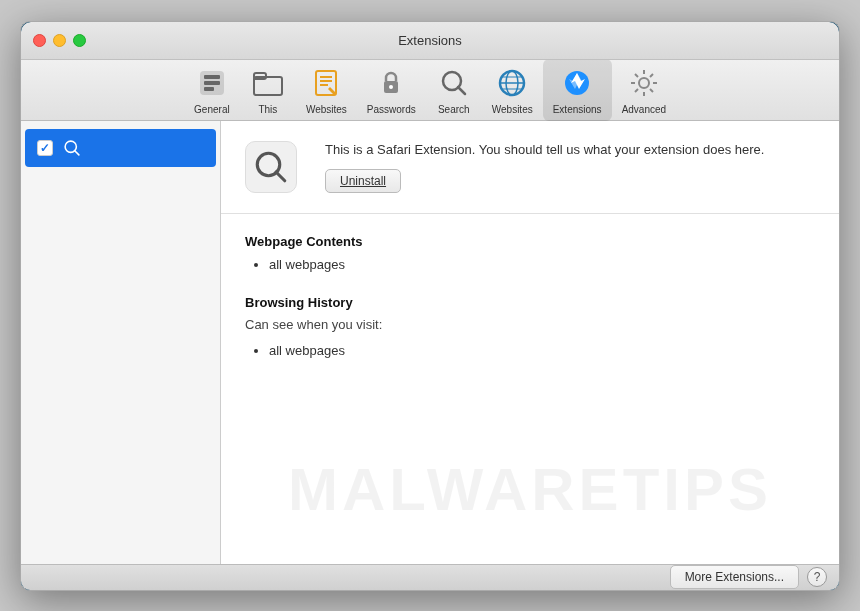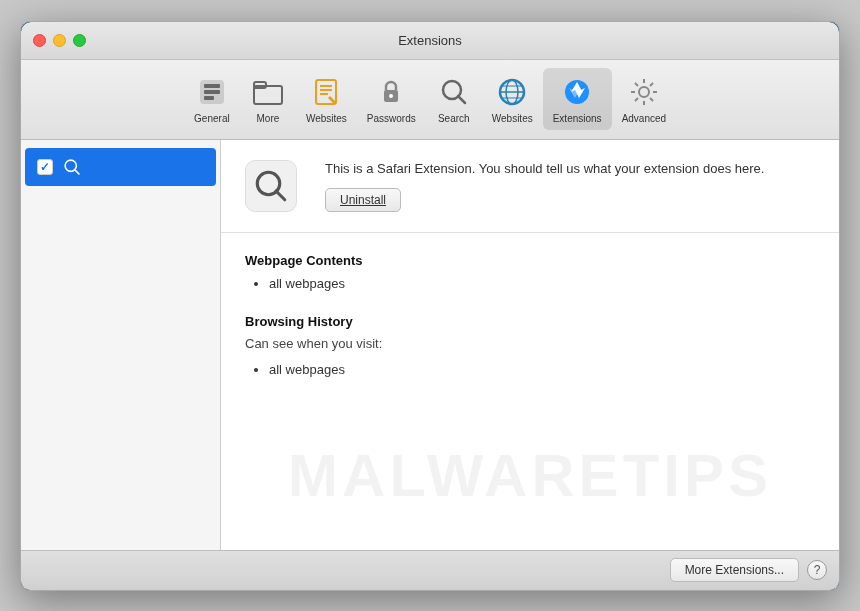--- a/index.html
+++ b/index.html
@@ -59,21 +59,21 @@
     .traffic-light.maximize { background: #28c940; border: 1px solid #1aab29; }
 
     .titlebar-title {
       font-size: 13px;
       font-weight: 500;
       color: #333;
     }
 
     
     .toolbar {
-      height: 80px;
+      height: 61px;
       background: linear-gradient(to bottom, #f0f0f0, #e0e0e0);
       display: flex;
       align-items: center;
       justify-content: center;
       border-bottom: 1px solid #bbb;
       padding: 0 10px;
       flex-shrink: 0;
     }
 
     .toolbar-items {
@@ -272,21 +272,21 @@
     }
 
     .permission-list li {
       font-size: 13px;
       color: #333;
       line-height: 1.6;
     }
 
     
     .footer {
-      height: 40px;
+      height: 26px;
       background: linear-gradient(to bottom, #e0e0e0, #d0d0d0);
       border-top: 1px solid #bbb;
       display: flex;
       align-items: center;
       justify-content: flex-end;
       padding: 0 12px;
       gap: 8px;
       flex-shrink: 0;
     }
 
@@ -346,21 +346,21 @@
         <span class="toolbar-label">General</span>
       </div>
 
       <div class="toolbar-item">
         <div class="toolbar-icon">
           <svg width="32" height="32" viewBox="0 0 32 32">
             <rect x="2" y="10" width="28" height="18" rx="2" fill="none" stroke="#666" stroke-width="2"></rect>
             <rect x="2" y="6" width="12" height="6" rx="2" fill="none" stroke="#666" stroke-width="2"></rect>
           </svg>
         </div>
-        <span class="toolbar-label">More</span>
+        <span class="toolbar-label">This</span>
       </div>
 
       <div class="toolbar-item">
         <div class="toolbar-icon">
           <svg width="32" height="32" viewBox="0 0 32 32">
             <rect x="6" y="4" width="20" height="24" rx="2" fill="none" stroke="#e8a020" stroke-width="2"></rect>
             <line x1="10" y1="10" x2="22" y2="10" stroke="#e8a020" stroke-width="2"></line>
             <line x1="10" y1="14" x2="22" y2="14" stroke="#e8a020" stroke-width="2"></line>
             <line x1="10" y1="18" x2="18" y2="18" stroke="#e8a020" stroke-width="2"></line>
             <polygon points="20,20 26,26 24,28 18,22" fill="#e8a020"></polygon>

